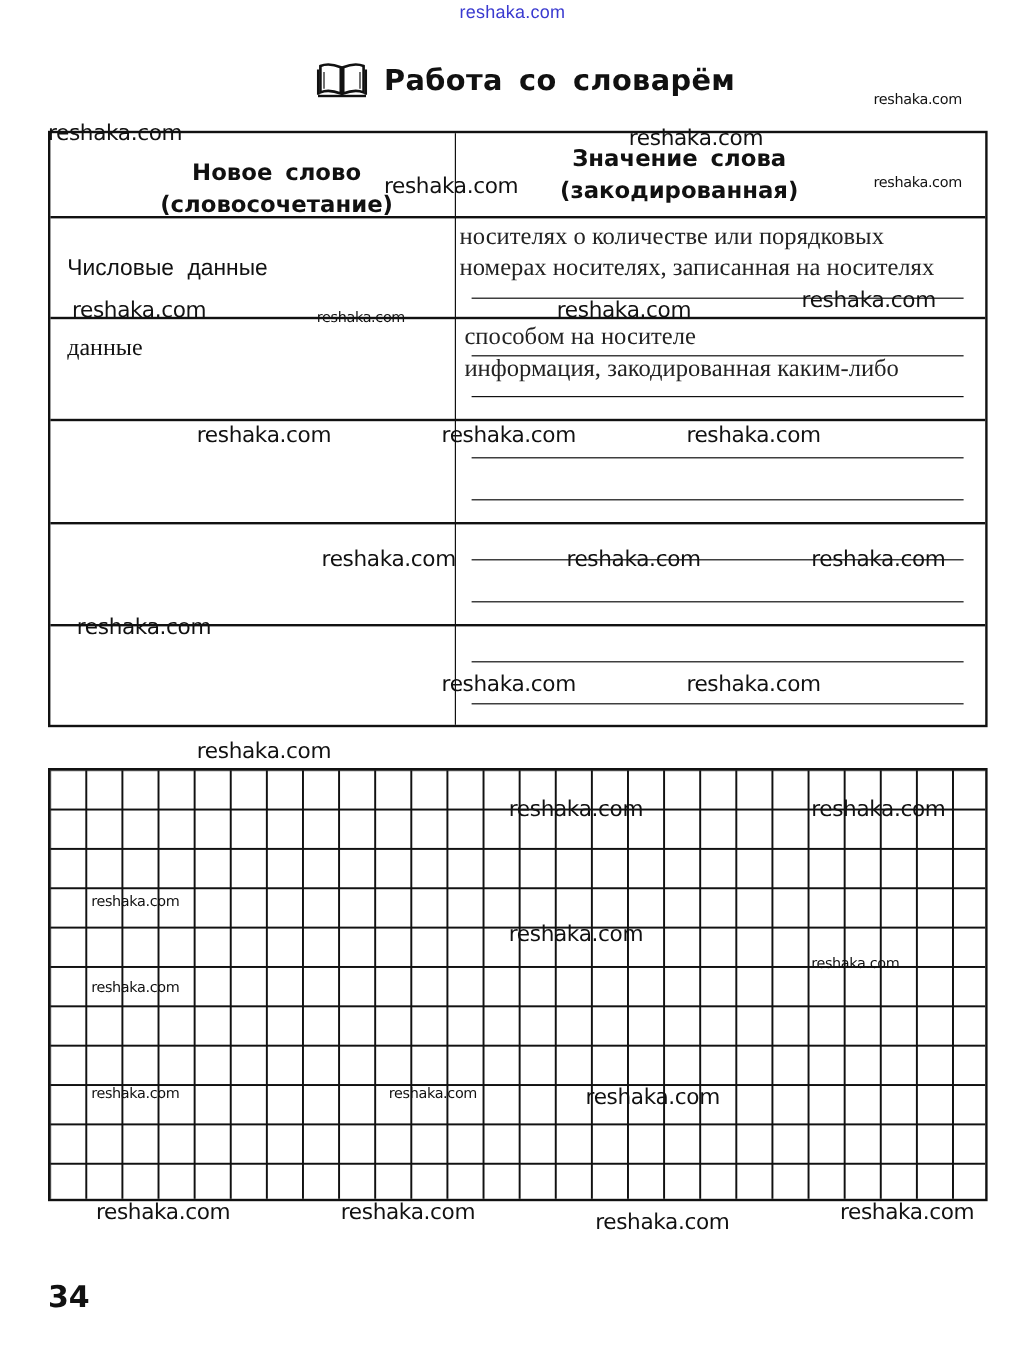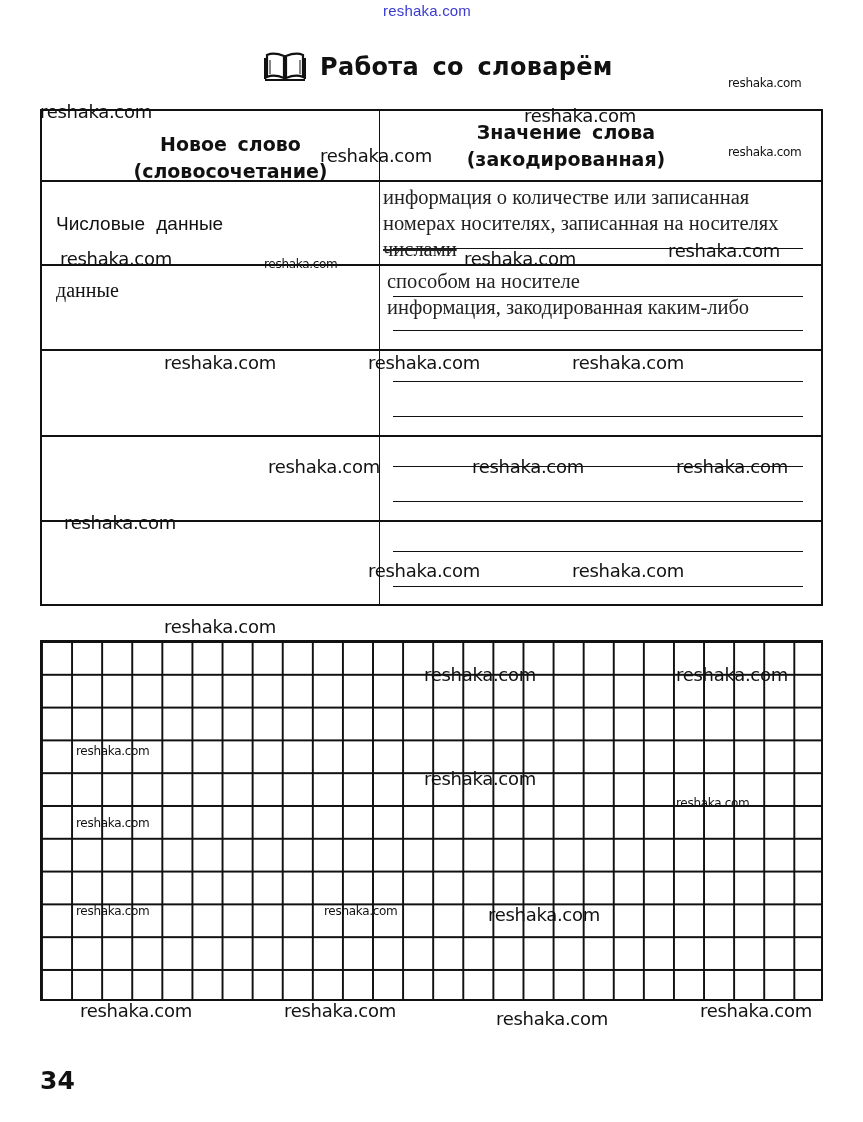--- a/index.html
+++ b/index.html
@@ -111,23 +111,22 @@
   </div>
 
   <div class="hline" style="top:69px"></div>
   <div class="hline" style="top:153px"></div>
   <div class="hline" style="top:238px"></div>
   <div class="hline" style="top:324px"></div>
   <div class="hline" style="top:409px"></div>
 
   <div class="word-cell word-sans" style="top:102px">Числовые данные</div>
   <div class="meaning-text" style="top:73px">
-    <div>информация о количестве или записанная</div>
+    <div>носителях о количестве или порядковых</div>
     <div>номерах носителях, записанная на носителях</div>
-    <div style="text-decoration: line-through;">числами</div>
   </div>
 
   <div class="word-cell word-serif" style="top:168px">данные</div>
   <div class="meaning-text" style="top:157px; padding-left:6px">
     <div>способом на носителе</div>
     <div>информация, закодированная каким-либо</div>
   </div>
 
   <div class="write-line" style="top:137px"></div>
   <div class="write-line" style="top:185px"></div>

